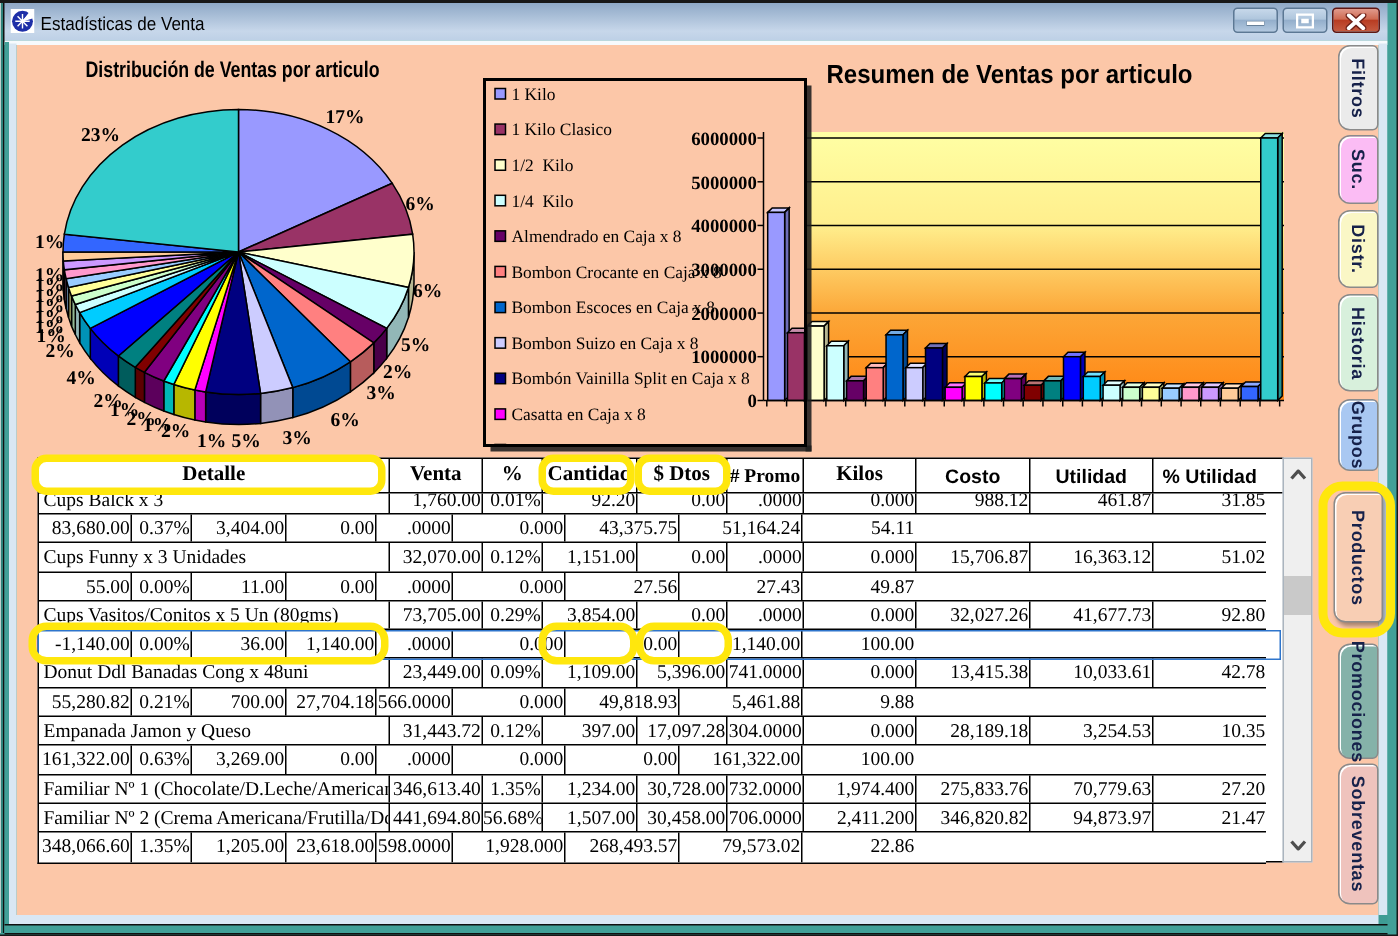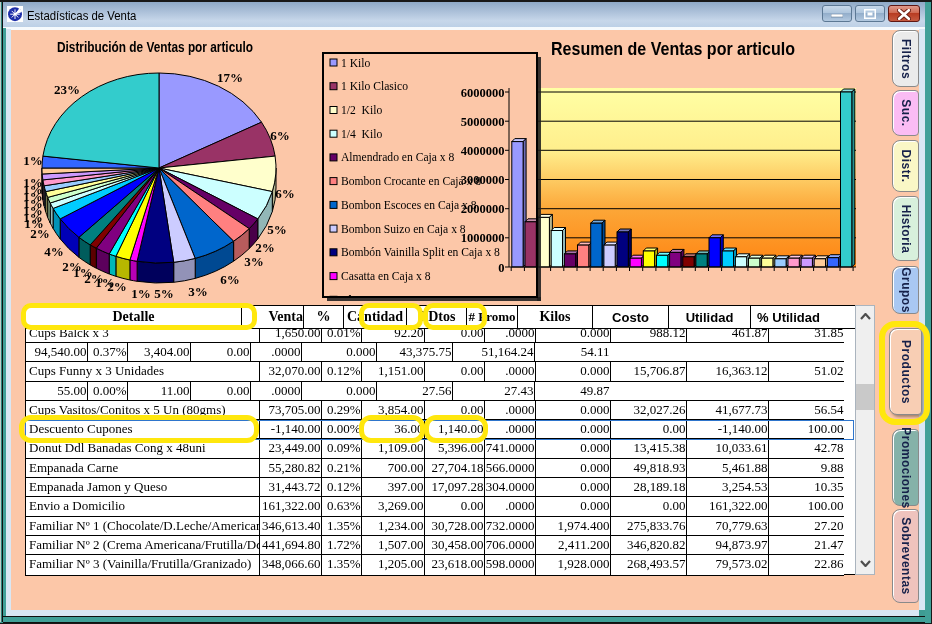--- a/index.html
+++ b/index.html
@@ -365,46 +365,46 @@
       <text x="33" y="194" text-anchor="middle" font-family="Liberation Serif" font-size="13" font-weight="bold" fill="#000">1%</text>
       <text x="33" y="187" text-anchor="middle" font-family="Liberation Serif" font-size="13" font-weight="bold" fill="#000">1%</text>
       <text x="33" y="165" text-anchor="middle" font-family="Liberation Serif" font-size="13" font-weight="bold" fill="#000">1%</text>
       <text x="67" y="94" text-anchor="middle" font-family="Liberation Serif" font-size="13" font-weight="bold" fill="#000">23%</text>
   </svg>
   <div id="t1">Distribución de Ventas por articulo</div>
   <div id="t2">Resumen de Ventas por articulo</div>
 
   <div class="tbl">
       <div class="thead">
-        <div class="th" style="width:216px;font-family:Liberation Serif, serif;">Detalle</div>
-        <div class="th" style="width:62px;text-align:right;">Venta</div>
+        <div class="th" style="width:234px;font-family:Liberation Serif, serif;">Detalle</div>
+        <div class="th" style="width:62px;">Venta</div>
         <div class="th" style="width:40px;">%</div>
         <div class="th" style="width:63px;">Cantidad</div>
         <div class="th" style="width:60px;">$ Dtos</div>
         <div class="th" style="width:51px;font-size:13px;"># Promo</div>
         <div class="th" style="width:75px;">Kilos</div>
         <div class="th sans" style="width:76px;">Costo</div>
         <div class="th sans" style="width:82px;">Utilidad</div>
         <div class="th sans" style="width:75px;">% Utilidad</div>
       </div>
       <div class="tbody">
         <div class="tr" style="margin-top:-5.3px">
           <div class="td l" style="width:234px">Cups Balck x 3</div>
-          <div class="td r" style="width:62px">1,650.00</div>
+          <div class="td r" style="width:62px">1,760.00</div>
           <div class="td r" style="width:40px">0.01%</div>
           <div class="td r" style="width:63px">92.20</div>
           <div class="td r" style="width:60px">0.00</div>
           <div class="td r" style="width:51px">.0000</div>
           <div class="td r" style="width:75px">0.000</div>
           <div class="td r" style="width:76px">988.12</div>
           <div class="td r" style="width:82px">461.87</div>
           <div class="td r" style="width:75px">31.85</div>
         </div>
         <div class="tr">
-          <div class="td r" style="width:62px">94,540.00</div>
+          <div class="td r" style="width:62px">83,680.00</div>
           <div class="td r" style="width:40px">0.37%</div>
           <div class="td r" style="width:63px">3,404.00</div>
           <div class="td r" style="width:60px">0.00</div>
           <div class="td r" style="width:51px">.0000</div>
           <div class="td r" style="width:75px">0.000</div>
           <div class="td r" style="width:76px">43,375.75</div>
           <div class="td r" style="width:82px">51,164.24</div>
           <div class="td r" style="width:75px">54.11</div>
         </div>
         <div class="tr">
@@ -433,24 +433,23 @@
         <div class="tr">
           <div class="td l" style="width:234px">Cups Vasitos/Conitos x 5 Un (80gms)</div>
           <div class="td r" style="width:62px">73,705.00</div>
           <div class="td r" style="width:40px">0.29%</div>
           <div class="td r" style="width:63px">3,854.00</div>
           <div class="td r" style="width:60px">0.00</div>
           <div class="td r" style="width:51px">.0000</div>
           <div class="td r" style="width:75px">0.000</div>
           <div class="td r" style="width:76px">32,027.26</div>
           <div class="td r" style="width:82px">41,677.73</div>
-          <div class="td r" style="width:75px">56.54</div>
-        </div>
-        <div class="tr">
-          <div class="td l" style="width:234px">Descuento Cupones</div>
+          <div class="td r" style="width:75px">92.80</div>
+        </div>
+        <div class="tr">
           <div class="td r" style="width:62px">-1,140.00</div>
           <div class="td r" style="width:40px">0.00%</div>
           <div class="td r" style="width:63px">36.00</div>
           <div class="td r" style="width:60px">1,140.00</div>
           <div class="td r" style="width:51px">.0000</div>
           <div class="td r" style="width:75px">0.000</div>
           <div class="td r" style="width:76px">0.00</div>
           <div class="td r" style="width:82px">-1,140.00</div>
           <div class="td r" style="width:75px">100.00</div>
         </div>
@@ -460,21 +459,20 @@
           <div class="td r" style="width:40px">0.09%</div>
           <div class="td r" style="width:63px">1,109.00</div>
           <div class="td r" style="width:60px">5,396.00</div>
           <div class="td r" style="width:51px">741.0000</div>
           <div class="td r" style="width:75px">0.000</div>
           <div class="td r" style="width:76px">13,415.38</div>
           <div class="td r" style="width:82px">10,033.61</div>
           <div class="td r" style="width:75px">42.78</div>
         </div>
         <div class="tr">
-          <div class="td l" style="width:234px">Empanada Carne</div>
           <div class="td r" style="width:62px">55,280.82</div>
           <div class="td r" style="width:40px">0.21%</div>
           <div class="td r" style="width:63px">700.00</div>
           <div class="td r" style="width:60px">27,704.18</div>
           <div class="td r" style="width:51px">566.0000</div>
           <div class="td r" style="width:75px">0.000</div>
           <div class="td r" style="width:76px">49,818.93</div>
           <div class="td r" style="width:82px">5,461.88</div>
           <div class="td r" style="width:75px">9.88</div>
         </div>
@@ -484,21 +482,20 @@
           <div class="td r" style="width:40px">0.12%</div>
           <div class="td r" style="width:63px">397.00</div>
           <div class="td r" style="width:60px">17,097.28</div>
           <div class="td r" style="width:51px">304.0000</div>
           <div class="td r" style="width:75px">0.000</div>
           <div class="td r" style="width:76px">28,189.18</div>
           <div class="td r" style="width:82px">3,254.53</div>
           <div class="td r" style="width:75px">10.35</div>
         </div>
         <div class="tr">
-          <div class="td l" style="width:234px">Envio a Domicilio</div>
           <div class="td r" style="width:62px">161,322.00</div>
           <div class="td r" style="width:40px">0.63%</div>
           <div class="td r" style="width:63px">3,269.00</div>
           <div class="td r" style="width:60px">0.00</div>
           <div class="td r" style="width:51px">.0000</div>
           <div class="td r" style="width:75px">0.000</div>
           <div class="td r" style="width:76px">0.00</div>
           <div class="td r" style="width:82px">161,322.00</div>
           <div class="td r" style="width:75px">100.00</div>
         </div>
@@ -510,31 +507,30 @@
           <div class="td r" style="width:60px">30,728.00</div>
           <div class="td r" style="width:51px">732.0000</div>
           <div class="td r" style="width:75px">1,974.400</div>
           <div class="td r" style="width:76px">275,833.76</div>
           <div class="td r" style="width:82px">70,779.63</div>
           <div class="td r" style="width:75px">27.20</div>
         </div>
         <div class="tr">
           <div class="td l" style="width:234px">Familiar Nº 2 (Crema Americana/Frutilla/Ddl Gr</div>
           <div class="td r" style="width:62px">441,694.80</div>
-          <div class="td r" style="width:40px">1.72%</div>
+          <div class="td r" style="width:40px">56.68%</div>
           <div class="td r" style="width:63px">1,507.00</div>
           <div class="td r" style="width:60px">30,458.00</div>
           <div class="td r" style="width:51px">706.0000</div>
           <div class="td r" style="width:75px">2,411.200</div>
           <div class="td r" style="width:76px">346,820.82</div>
           <div class="td r" style="width:82px">94,873.97</div>
           <div class="td r" style="width:75px">21.47</div>
         </div>
         <div class="tr">
-          <div class="td l" style="width:234px">Familiar Nº 3 (Vainilla/Frutilla/Granizado)</div>
           <div class="td r" style="width:62px">348,066.60</div>
           <div class="td r" style="width:40px">1.35%</div>
           <div class="td r" style="width:63px">1,205.00</div>
           <div class="td r" style="width:60px">23,618.00</div>
           <div class="td r" style="width:51px">598.0000</div>
           <div class="td r" style="width:75px">1,928.000</div>
           <div class="td r" style="width:76px">268,493.57</div>
           <div class="td r" style="width:82px">79,573.02</div>
           <div class="td r" style="width:75px">22.86</div>
         </div>

